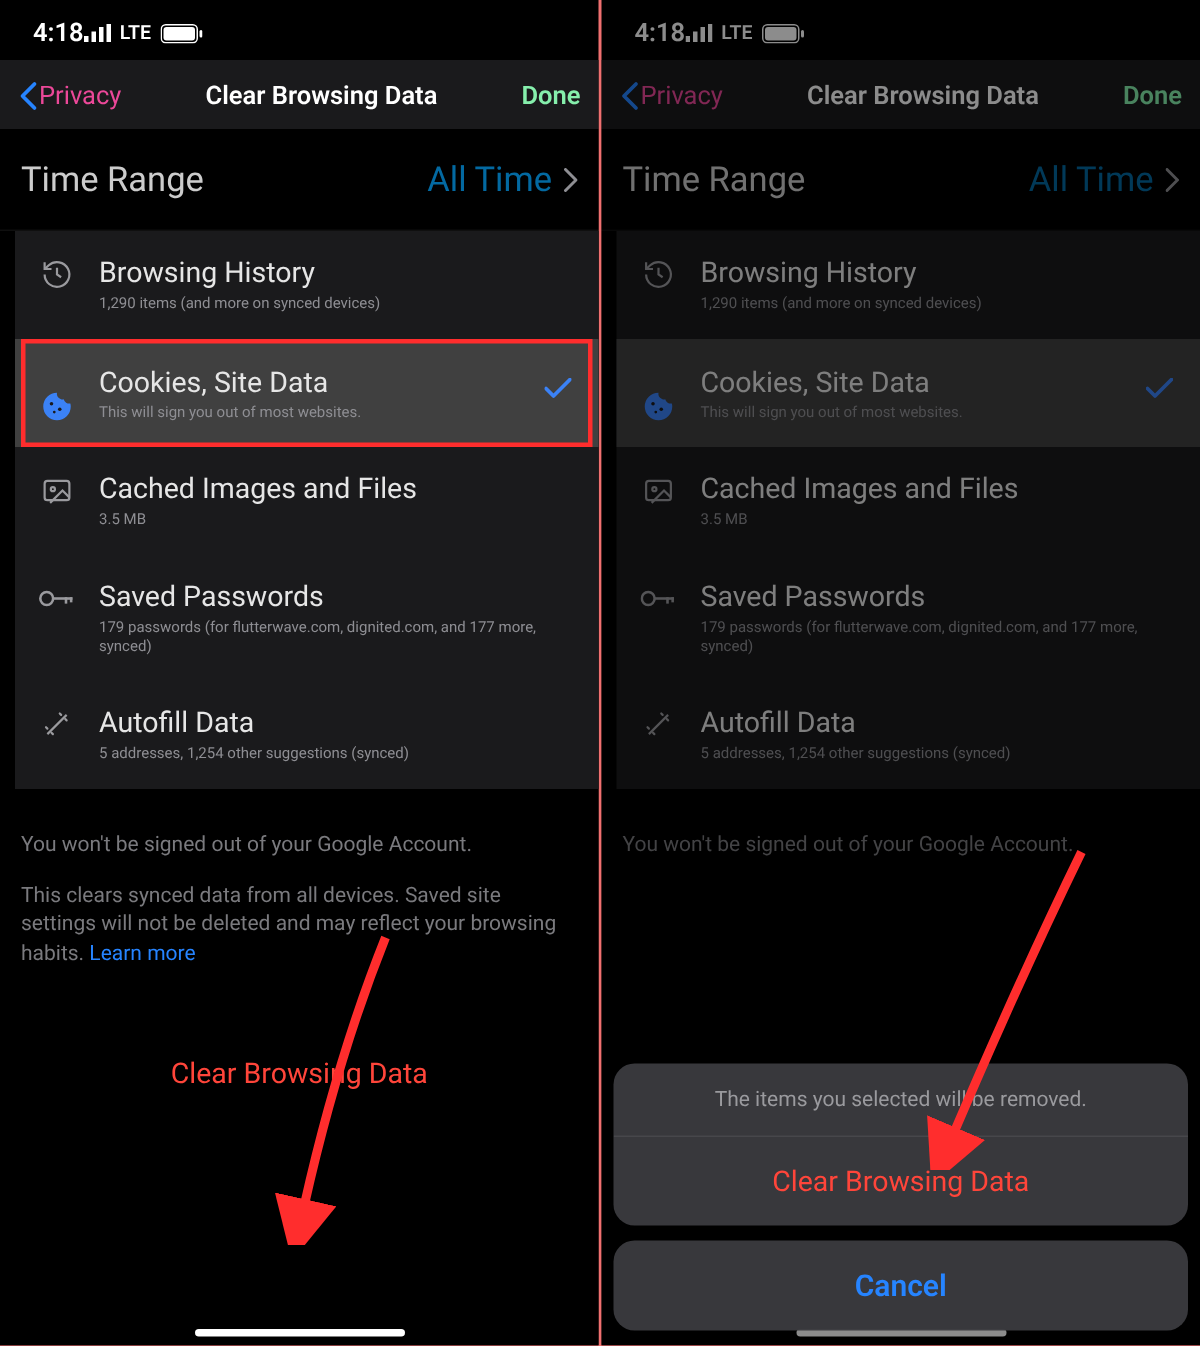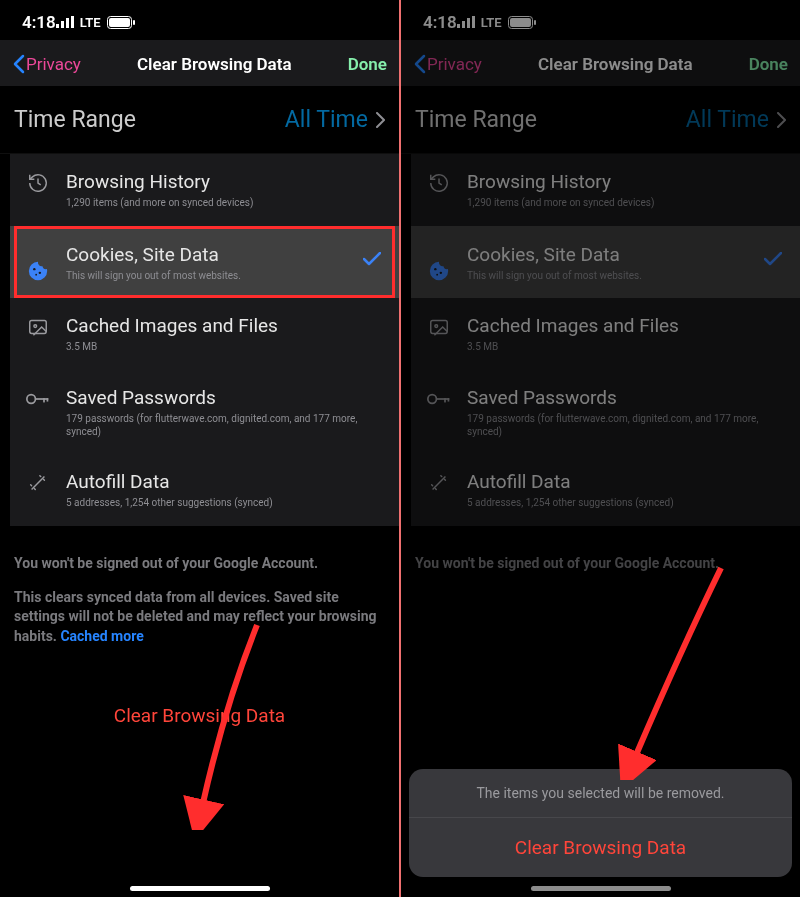--- a/index.html
+++ b/index.html
@@ -20,21 +20,21 @@
   .list { background:#1a1a1c;margin-left:10px; }
   .item { display:flex; align-items:flex-start; gap:14px; padding:16px 14px; min-height:72px; position:relative; }
   .item .icon-slot { width:28px; display:flex; justify-content:center; padding-top:2px; color:#9a9a9e; }
   .item .icon-slot.hl { color:#3b82f6; }
   .item-body { flex:1; }
   .item-title { color:#e6e6e6; font-size:19px; font-weight:400; margin-bottom:3px; }
   .item-sub { color:#8e8e93; font-size:10px; line-height:1.3; max-width:310px; }
   .check { color:#3b82f6; position:absolute; right:18px; top:26px; }
   .item.selected { background:#404040;align-items:flex-end; }
   .hl-box { position:absolute; border:3px solid #ff2d2d; left:4px; right:4px; top:0; bottom:0; pointer-events:none; }
-  .footnotes { padding:28px 14px 12px; color:#7a7a7e; font-size:14px; line-height:1.4;font-weight:bold; }
+  .footnotes { padding:28px 14px 12px; color:#7a7a7e; font-size:14px; line-height:1.4; }
   .footnotes p { margin-bottom:14px; }
   .link { color:#2684ff; }
   .arrow { position:absolute; z-index:50; }
   .big-action { text-align:center; color:#ff453a; font-size:19px; padding:32px 0 14px; }
   .home-ind { position:absolute; bottom:6px; left:50%; transform:translateX(-50%); width:140px; height:5px; background:#fff; border-radius:4px; }
   
   .sheet { position:absolute; left:8px; right:8px; bottom:10px; z-index:40; }
   .sheet-card { background:rgba(58,58,62,.96); border-radius:14px; overflow:hidden; margin-bottom:10px; }
   .sheet-msg { text-align:center; color:#9a9a9e; font-size:14px; padding:16px 20px; border-bottom:1px solid rgba(255,255,255,.08); }
   .sheet-btn { text-align:center; padding:18px; font-size:19px; }
@@ -168,21 +168,21 @@
         </span>
         <div class="item-body">
           <div class="item-title">Autofill Data</div>
           <div class="item-sub">5 addresses, 1,254 other suggestions (synced)</div>
         </div>
       </div>
     </div>
 
     <div class="footnotes">
       <p>You won't be signed out of your Google Account.</p>
-      <p><span>This clears synced data from all devices. Saved site settings will not be deleted and may reflect your browsing habits. </span><span class="link">Cached more</span></p>
+      <p><span>This clears synced data from all devices. Saved site settings will not be deleted and may reflect your browsing habits. </span><span class="link">Learn more</span></p>
     </div>
 
     <div class="big-action">Clear Browsing Data</div>
   </div>
 
   <svg class="arrow" style="left:175px;top:615px" width="120" height="215" viewBox="0 0 120 215">
     <defs>
         <marker id="ahL" viewBox="0 0 12 12" refX="1" refY="6" markerWidth="7" markerHeight="7" orient="auto">
           <path d="M0,0 L12,6 L0,12 z" fill="#ff2d2d"></path>
         </marker>
@@ -319,20 +319,21 @@
     <div class="footnotes">
       <p>You won't be signed out of your Google Account.</p>
     </div>
   </div>
 
   <div class="sheet">
     <div class="sheet-card">
       <div class="sheet-msg">The items you selected will be removed.</div>
       <div class="sheet-btn destructive">Clear Browsing Data</div>
     </div>
+    <div class="cancel-card">Cancel</div>
   </div>
 
   <svg class="arrow" style="left:210px;top:560px" width="130" height="220" viewBox="0 0 130 220">
     <defs>
         <marker id="ahR" viewBox="0 0 12 12" refX="1" refY="6" markerWidth="7" markerHeight="7" orient="auto">
           <path d="M0,0 L12,6 L0,12 z" fill="#ff2d2d"></path>
         </marker>
       </defs>
     <path d="M110,8 Q70,90 25,195" fill="none" stroke="#ff2d2d" stroke-width="6" marker-end="url(#ahR)"></path>
   </svg>

